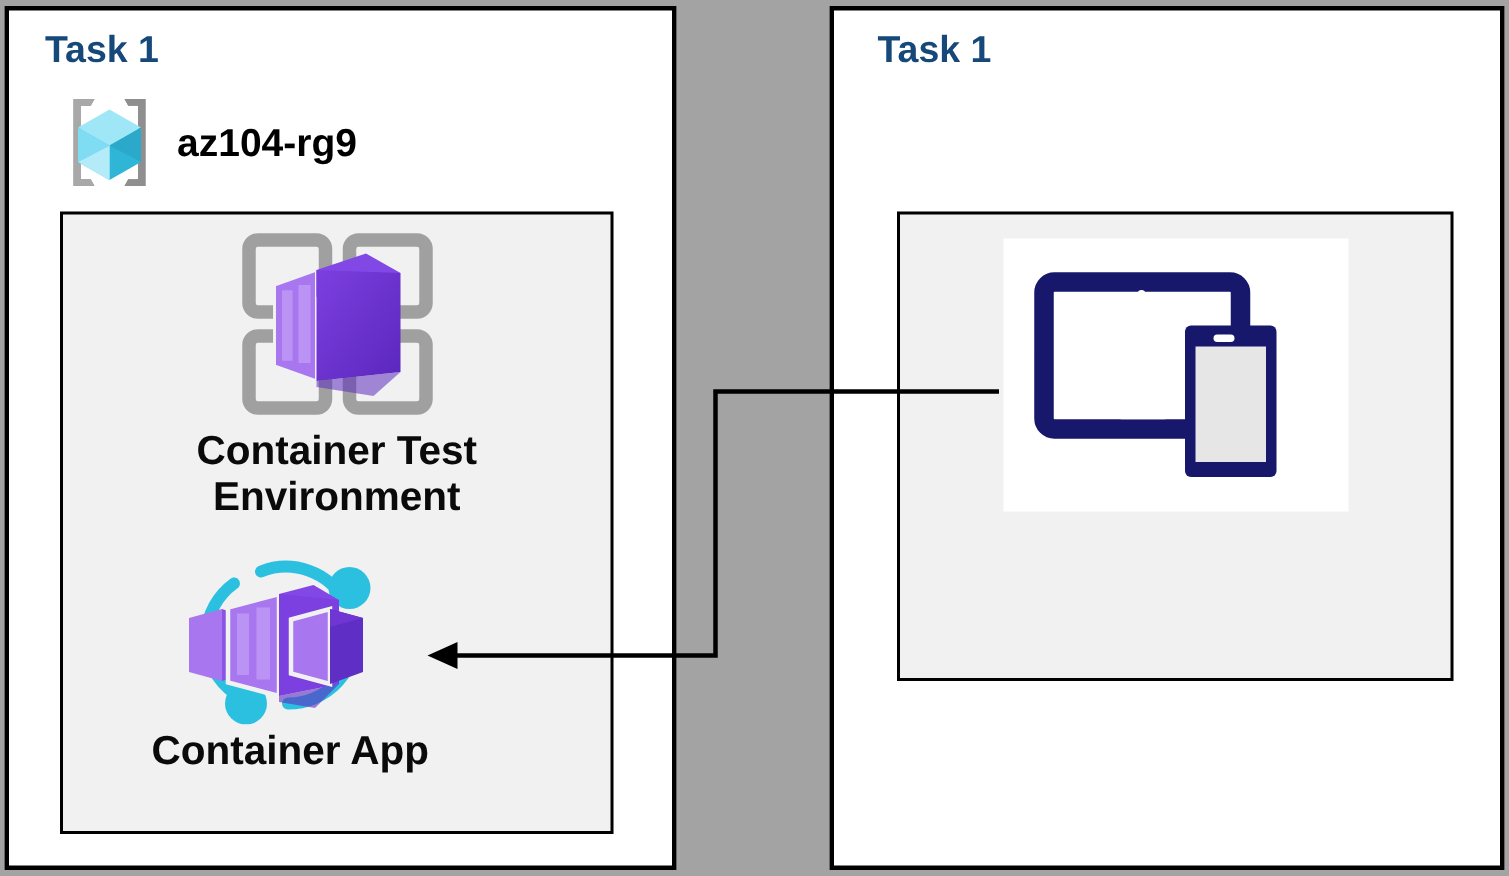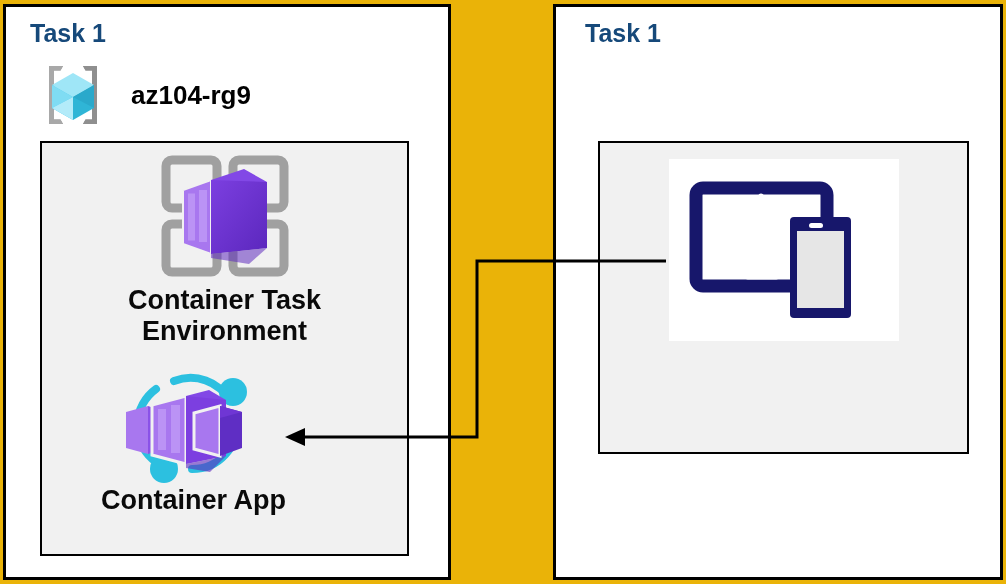--- a/index.html
+++ b/index.html
@@ -7,21 +7,21 @@
     padding: 0;
     background: #ffffff;
   }
   body {
     font-family: "Liberation Sans", sans-serif;
   }
   #canvas {
     position: relative;
     width: 1006px;
     height: 584px;
-    background: #eab308;
+    background: #a3a3a3;
     overflow: hidden;
   }
 
   
   .task-panel {
     position: absolute;
     background: #ffffff;
     border: 3px solid #000000;
     box-sizing: border-box;
   }
@@ -39,21 +39,21 @@
   #task1-title { left: 30px;  top: 19px; }
   #task2-title { left: 585px; top: 19px; }
 
   
   #rg-row {
     position: absolute;
     left: 36px;
     top: 58px;
     display: flex;
     align-items: center;
-    gap: 21px;
+    gap: 8px;
     justify-content: center;
   }
   #rg-label {
     font-size: 26px;
     font-weight: bold;
     color: #000000;
     white-space: nowrap;
   }
 
   
@@ -165,21 +165,21 @@
         <defs>
           <linearGradient id="capGrad" x1="0" y1="0" x2="1" y2="1">
             <stop offset="0%" stop-color="#7c3fe0"></stop>
             <stop offset="100%" stop-color="#5b27bd"></stop>
           </linearGradient>
         </defs>
 
         <path d="M62 102 L118 96 L100 112 L62 106 Z" fill="#5e2cbe" opacity="0.55"></path>
       </svg>
     </span>
-    <div class="node-caption" id="env-caption">Container Task
+    <div class="node-caption" id="env-caption">Container Test
 Environment</div>
   </div>
 
   <div class="node" id="app-node">
     <span class="icon-wrap">
       <svg width="160" height="115" viewBox="0 0 160 115" aria-hidden="true">
 
         <g fill="none" stroke="#2cc0e0" stroke-width="8" stroke-linecap="round">
           <path d="M42 94 A45 45 0 0 1 42 21"></path>
           <path d="M60 13 A45 45 0 0 1 116 33"></path>

